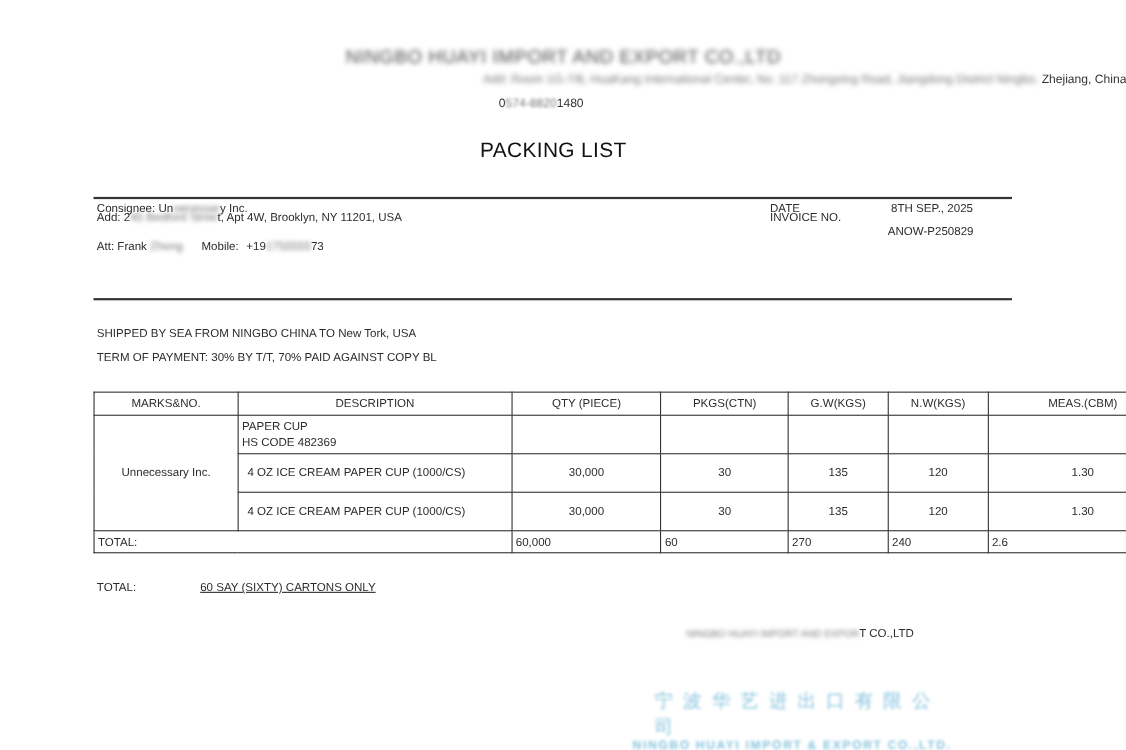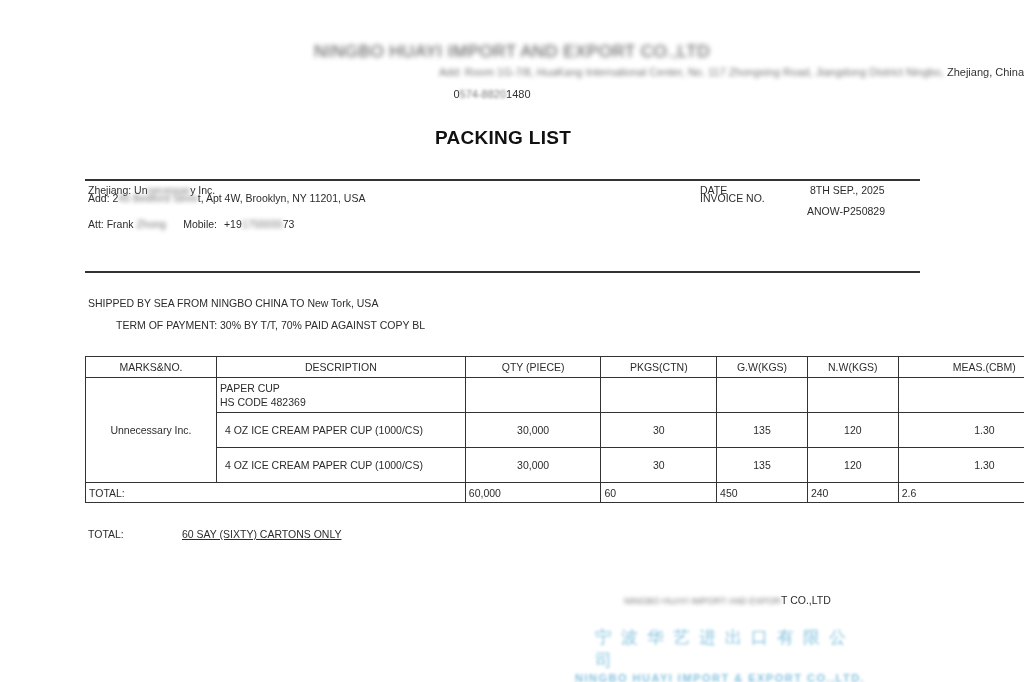--- a/index.html
+++ b/index.html
@@ -7,21 +7,21 @@
     width: 1024px; height: 682px; background: #ffffff; position: relative; overflow: hidden;
     font-family: "Liberation Sans", "DejaVu Sans", sans-serif; color: #2a2a2a;
   }
   .abs { position: absolute; white-space: nowrap; }
   .company-name { top: 42px; left: 0; width: 1024px; text-align: center; font-size: 17px; letter-spacing: 0.5px; }
   .company-name .b { filter: blur(2.4px); color: #4a4a4a; }
   .company-addr { top: 66px; left: 0; width: 1024px; text-align: right; font-size: 11px; color: #333; padding-left: 0px; }
   .company-addr .b { filter: blur(2.2px); color: #777; }
   .company-tel { top: 88px; left: 0; width: 984px; text-align: center; font-size: 11px; color: #333; }
   .company-tel .b { filter: blur(1.6px); color: #777; }
-  .title { top: 127px; left: 0; width: 1006px; text-align: center; font-size: 19px; color: #111; letter-spacing: 0.3px; font-weight: bold; }
+  .title { top: 127px; left: 0; width: 1006px; text-align: center; font-size: 19px; color: #111; letter-spacing: 0.3px; }
   .rule { position: absolute; left: 85px; width: 835px; height: 1.5px; background: #333; }
   .small { font-size: 10.5px; color: #2c2c2c; }
   .b-inline { filter: blur(2px); color: #777; }
   table.pl {
     position: absolute; left: 85px; top: 356px; width: 986px; border-collapse: collapse;
     font-size: 10.5px; color: #2c2c2c;
   }
   table.pl td, table.pl th {
     border: 1.3px solid #333; padding: 0; font-weight: normal;
   }
@@ -47,40 +47,40 @@
 </div>
 <div class="abs company-tel">
   <span>0</span><span class="b">574-8820</span><span>1480</span>
 </div>
 
 <div class="abs title">PACKING LIST</div>
 
 <div class="rule" style="top:179px;"></div>
 
 <div class="abs small" style="left:88px; top:184px;">
-  <span>Zhejiang: Un</span><span class="b-inline">necessar</span><span>y Inc.</span>
+  <span>Consignee: Un</span><span class="b-inline">necessar</span><span>y Inc.</span>
 </div>
 <div class="abs small" style="left:88px; top:192px;">
   <span>Add: 2</span><span class="b-inline">45 Bedford Stree</span><span>t, Apt 4W, Brooklyn, NY 11201, USA</span>
 </div>
 <div class="abs small" style="left:88px; top:218px;">
   <span>Att: Frank</span><span class="b-inline"> Zhong</span>
   <span style="margin-left:14px;">Mobile:</span>
   <span style="margin-left:4px;">+19</span><span class="b-inline">1755555</span><span>73</span>
 </div>
 
 <div class="abs small" style="left:700px; top:184px;">DATE</div>
 <div class="abs small" style="left:810px; top:184px;">8TH SEP., 2025</div>
 <div class="abs small" style="left:700px; top:192px;">INVOICE NO.</div>
 <div class="abs small" style="left:807px; top:205px;">ANOW-P250829</div>
 
 <div class="rule" style="top:271px;"></div>
 
 <div class="abs small" style="left:88px; top:297px;">SHIPPED BY SEA FROM NINGBO CHINA TO New Tork, USA</div>
-<div class="abs small" style="left:88px; top:319px;margin-left:28px;">TERM OF PAYMENT: 30% BY T/T, 70% PAID AGAINST COPY BL</div>
+<div class="abs small" style="left:88px; top:319px;">TERM OF PAYMENT: 30% BY T/T, 70% PAID AGAINST COPY BL</div>
 
 <table class="pl">
   <colgroup>
     <col style="width:111px">
       <col style="width:211px">
       <col style="width:115px">
       <col style="width:98px">
       <col style="width:77px">
       <col style="width:77px">
       <col style="width:146px">
@@ -120,30 +120,30 @@
     <td class="c">30,000</td>
     <td class="c">30</td>
     <td class="c">135</td>
     <td class="c">120</td>
     <td class="c">1.30</td>
   </tr>
   <tr style="height:20px;">
     <td colspan="2" class="l">TOTAL:</td>
     <td class="l">60,000</td>
     <td class="l">60</td>
-    <td class="l">450</td>
+    <td class="l">270</td>
     <td class="l">240</td>
     <td class="l">2.6</td>
   </tr>
 </tbody>
   </table>
 
 <div class="abs small" style="left:88px; top:528px;">TOTAL:</div>
 <div class="abs small" style="left:182px; top:528px;text-decoration:underline;">60 SAY (SIXTY) CARTONS ONLY</div>
 
-<div class="abs small" style="left:624px; top:570px;margin-top:24px;">
+<div class="abs small" style="left:624px; top:570px;">
   <span class="b-inline" style="font-size:9px;">NINGBO HUAYI IMPORT AND EXPOR</span><span>T CO.,LTD</span>
 </div>
 
 <div class="stamp">
   <div class="cn">宁波华艺进出口有限公司</div>
   <div class="en">NINGBO HUAYI IMPORT &amp; EXPORT CO.,LTD.</div>
 </div>
 
 </body></html>

